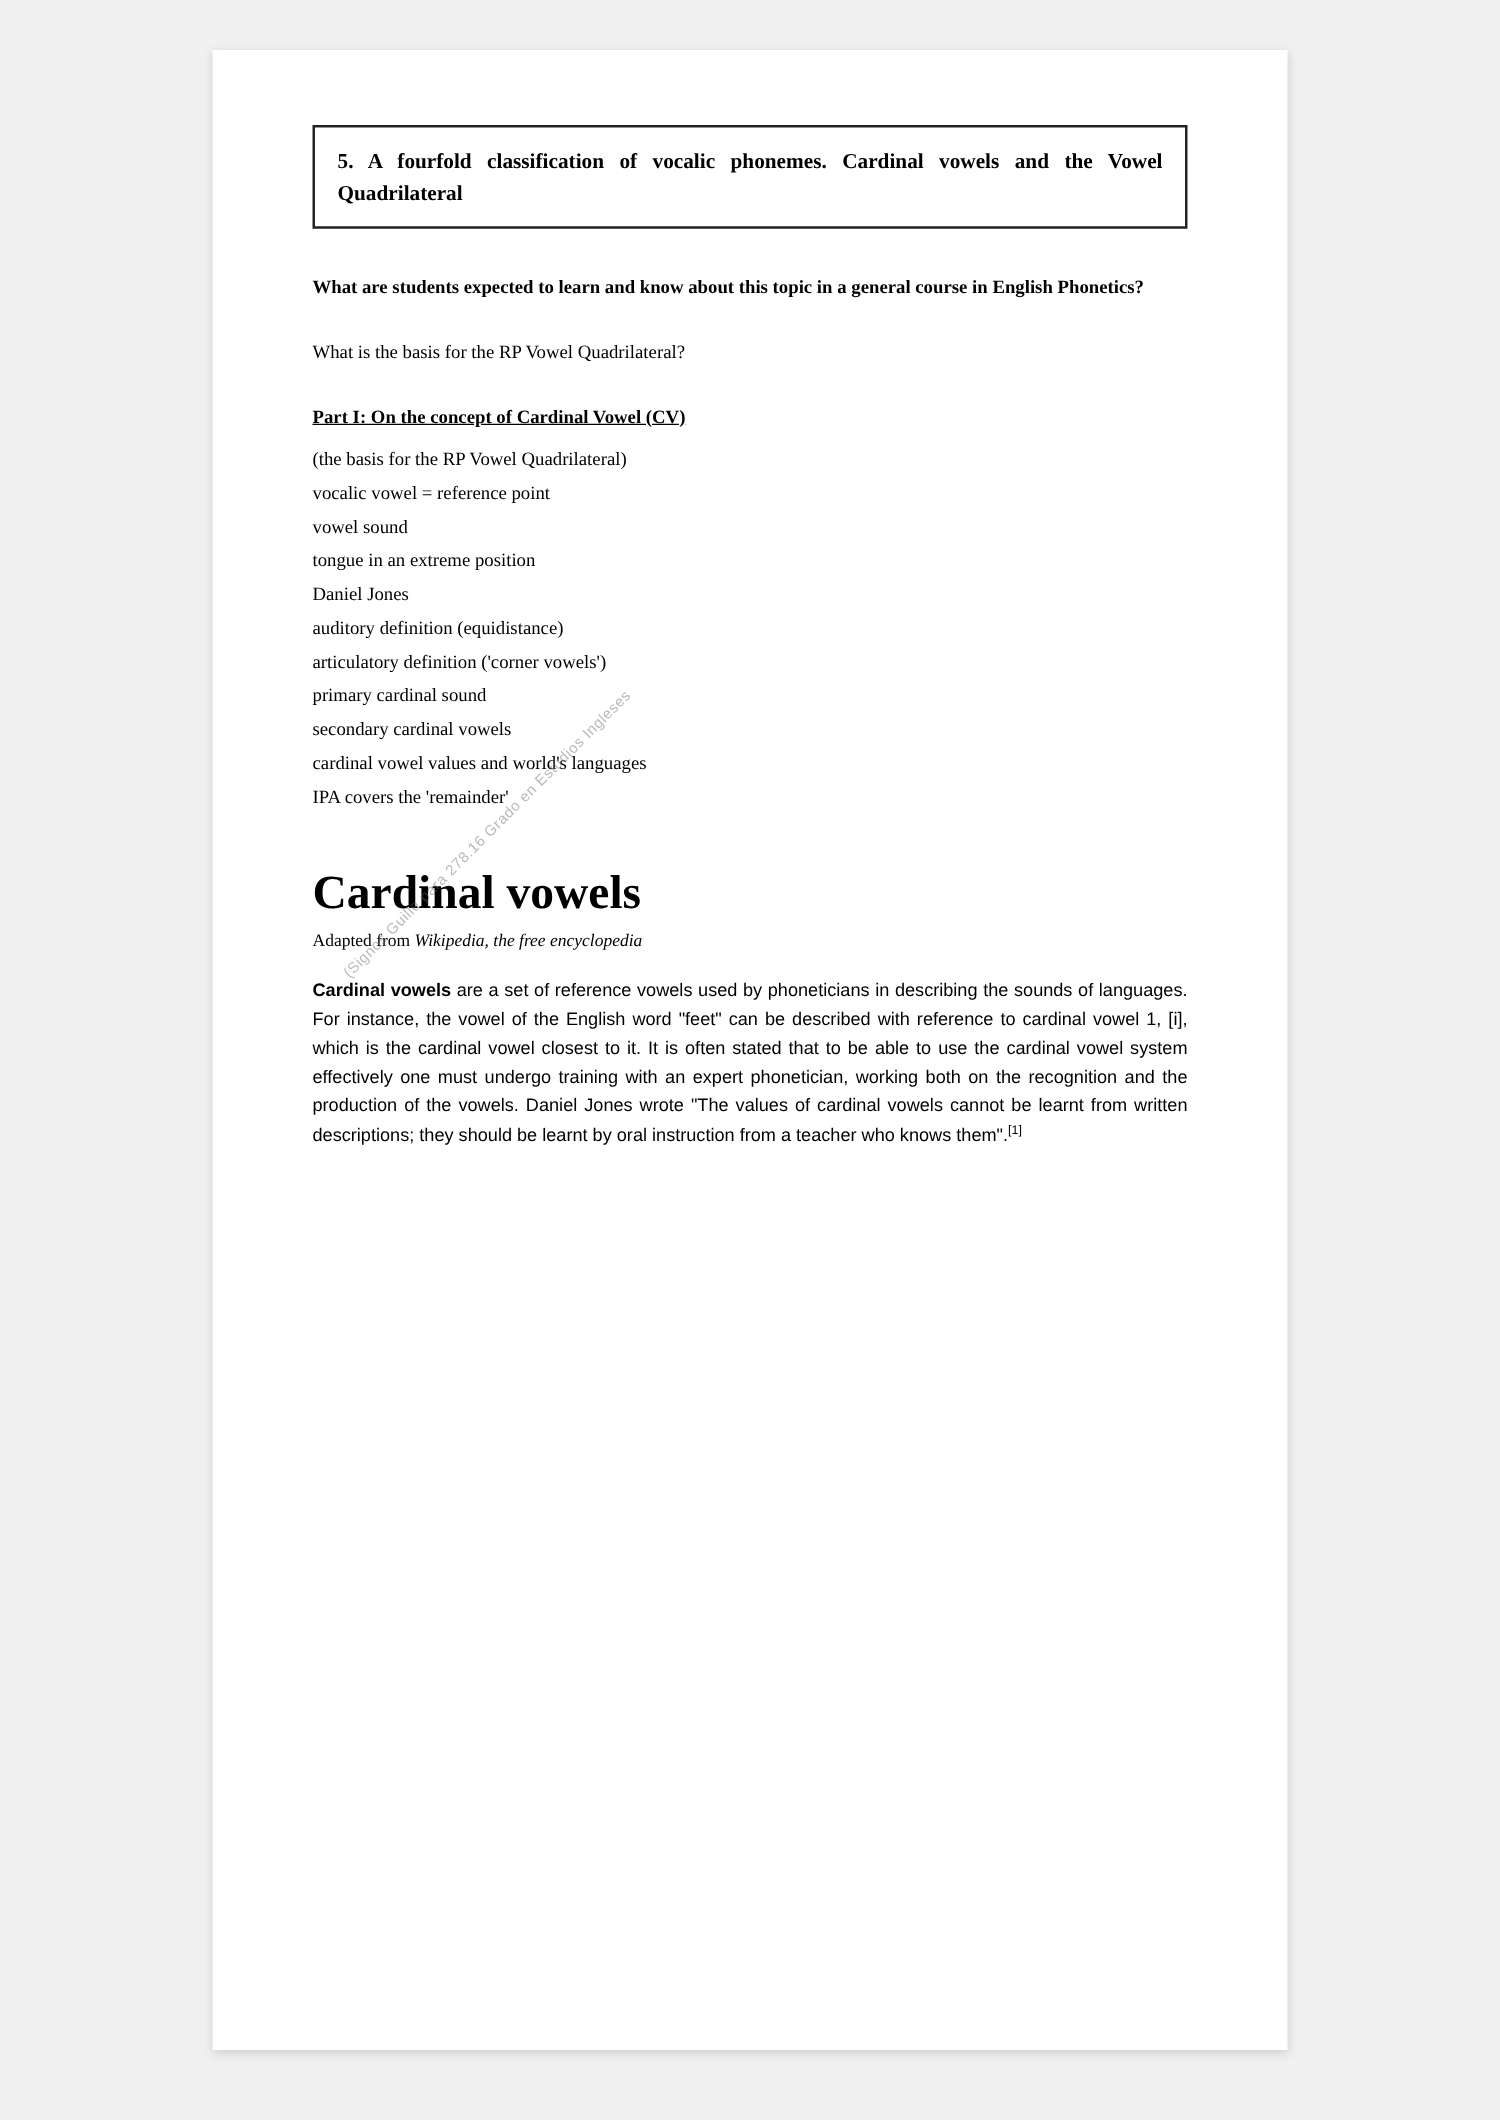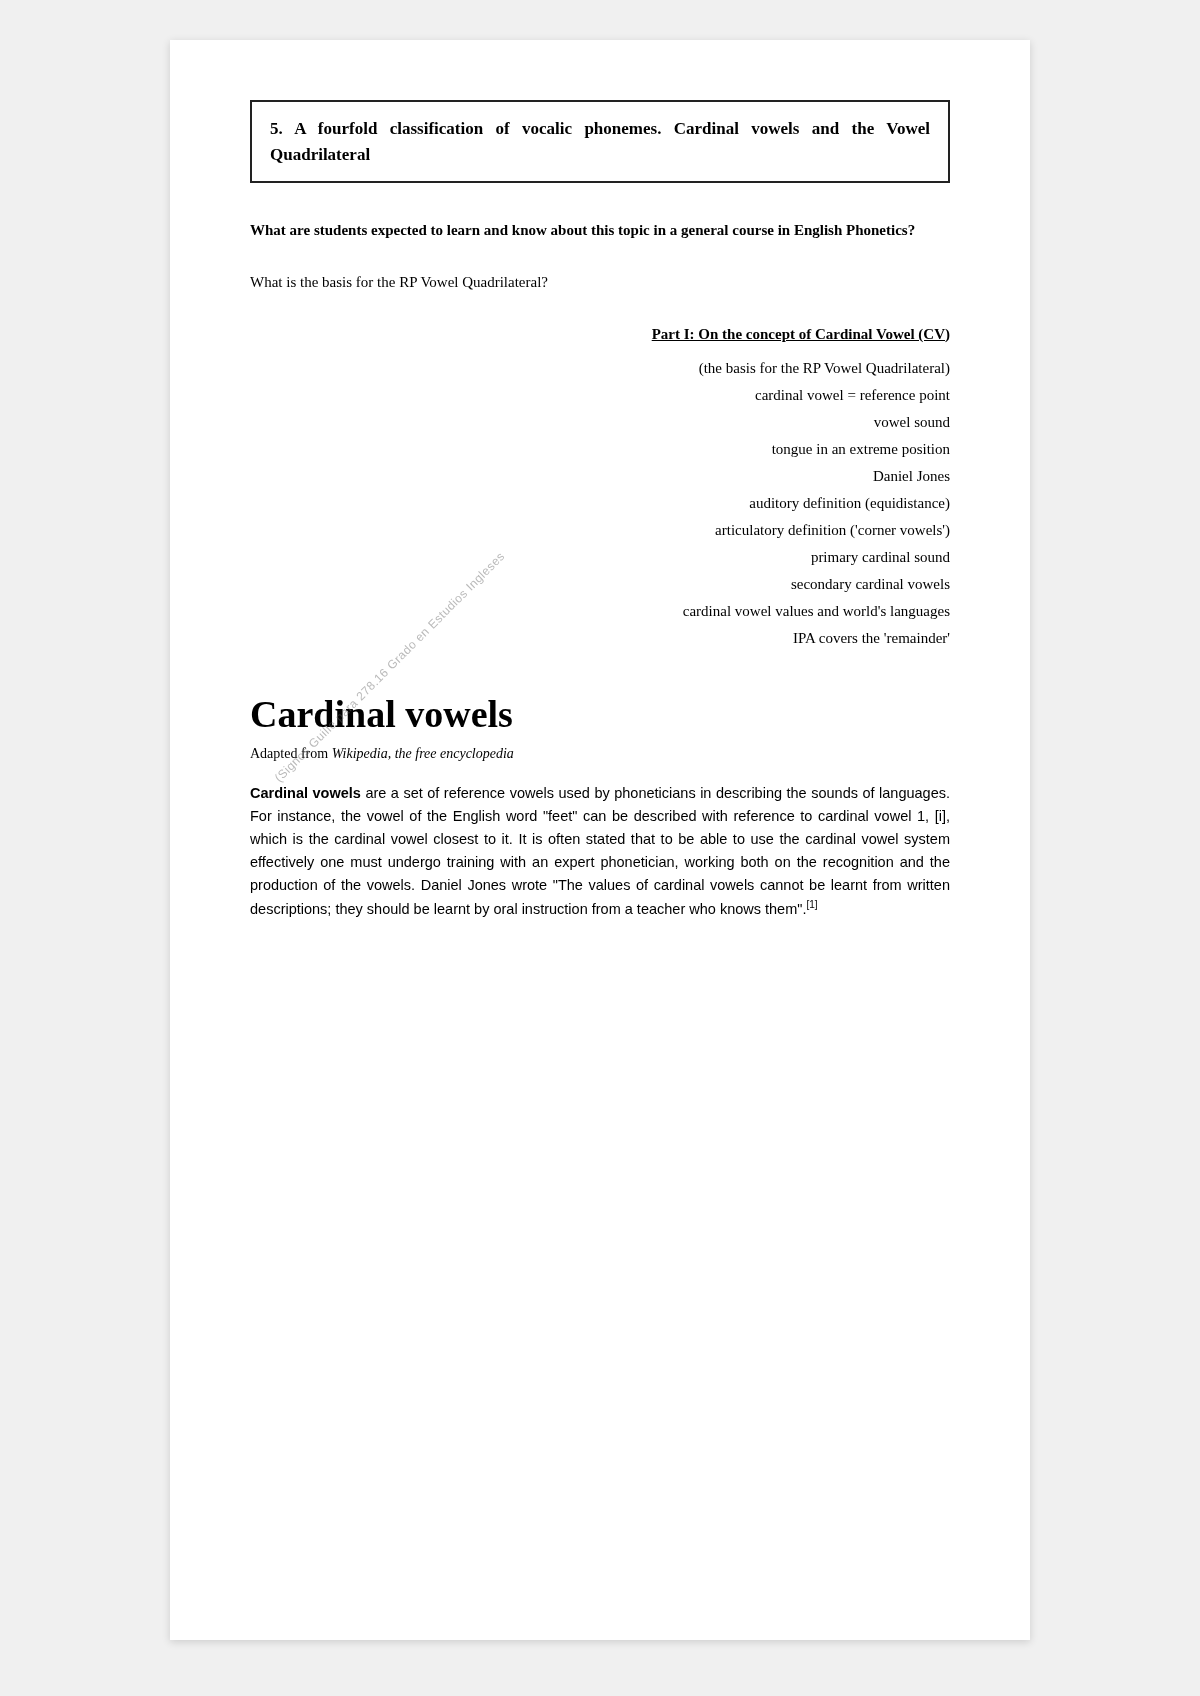--- a/index.html
+++ b/index.html
@@ -55,21 +55,20 @@
     }
 
     .section-questions .plain-text {
       font-size: 15px;
       font-family: Liberation Serif, serif;
       line-height: 1.6;
       margin-bottom: 6px;
     }
 
     .part-section {
-      text-align: right;
     }
 
     .part-title {
       font-size: 15px;
       font-weight: bold;
       font-family: 'Times New Roman', Times, serif;
       text-decoration: underline;
       margin-bottom: 12px;
     }
 
@@ -145,21 +144,21 @@
 
   <div class="section-questions">
     <p class="bold-question">What are students expected to learn and know about this topic in a general course in English Phonetics?</p>
     <p class="plain-text">What is the basis for the RP Vowel Quadrilateral?</p>
   </div>
 
   <div class="part-section">
     <p class="part-title">Part I: On the concept of Cardinal Vowel (CV)</p>
     <div id="part-items-container">
         <p class="part-list-item">(the basis for the RP Vowel Quadrilateral)</p>
-        <p class="part-list-item">cardinal vowel = reference point</p>
+        <p class="part-list-item">vocalic vowel = reference point</p>
         <p class="part-list-item">vowel sound</p>
         <p class="part-list-item">tongue in an extreme position</p>
         <p class="part-list-item">Daniel Jones</p>
         <p class="part-list-item">auditory definition (equidistance)</p>
         <p class="part-list-item">articulatory definition ('corner vowels')</p>
         <p class="part-list-item">primary cardinal sound</p>
         <p class="part-list-item">secondary cardinal vowels</p>
         <p class="part-list-item">cardinal vowel values and world's languages</p>
         <p class="part-list-item">IPA covers the 'remainder'</p>
       </div>

